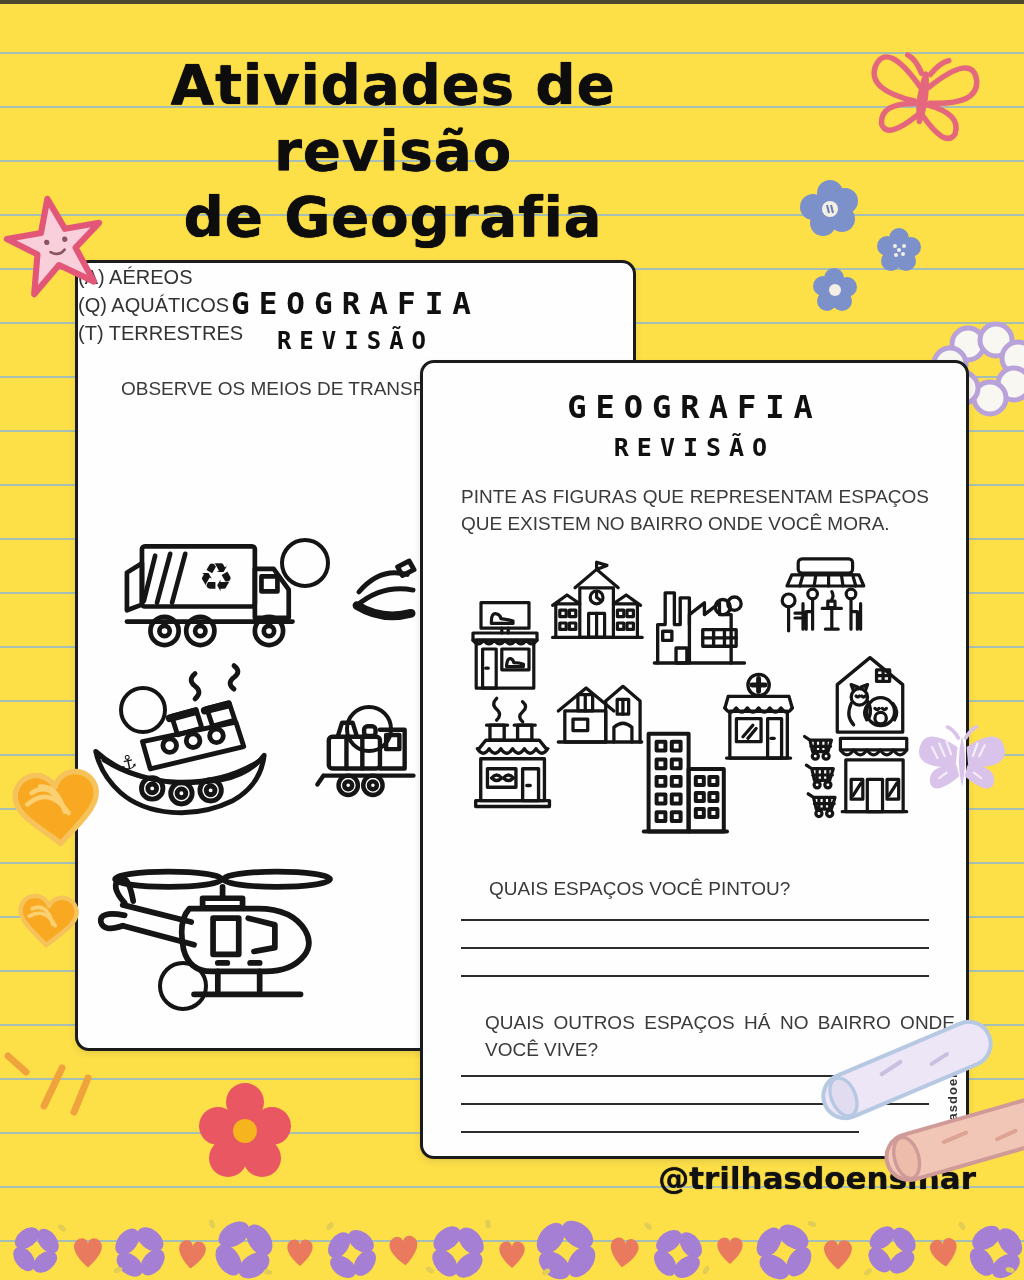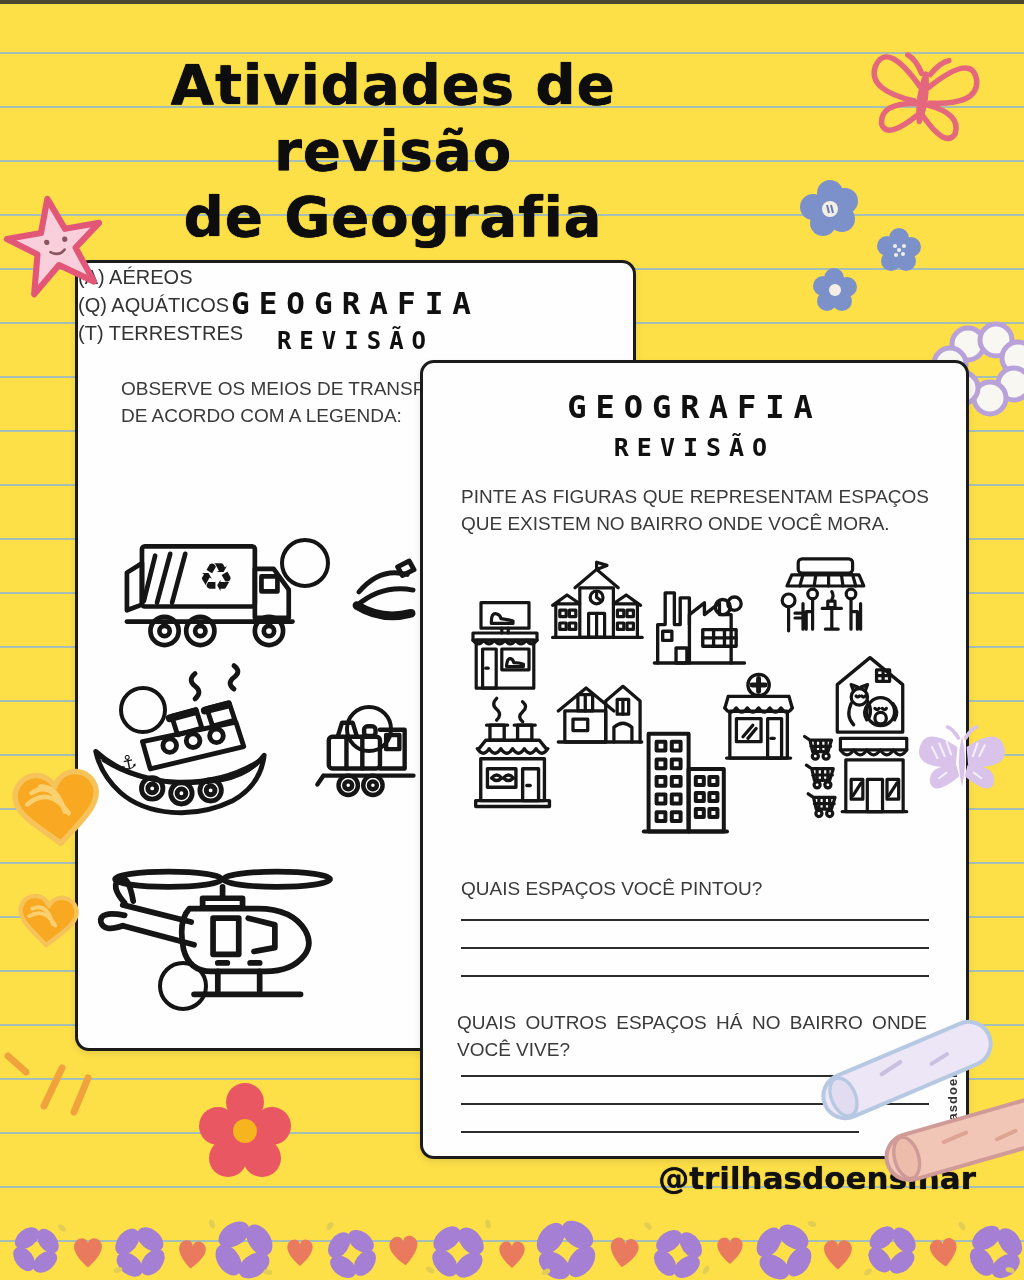--- a/index.html
+++ b/index.html
@@ -27,21 +27,21 @@
   .ws-title{position:absolute;width:100%;margin:0;text-align:center;color:#101010;
     font-family:"DejaVu Sans Mono",monospace;font-weight:800;}
   .t1{top:22px;font-size:31px;letter-spacing:9px;}
   .t2{top:64px;font-size:24px;letter-spacing:8px;}
   .card2 .t1{top:25px;font-size:32px;}
   .card2 .t2{top:70px;font-size:25px;}
   .ws-text{position:absolute;margin:0;color:#3a3a3a;font-size:19px;line-height:27px;}
   .ins1{left:43px;top:112px;width:560px;white-space:nowrap;}
   .legend{left:43px;top:188px;list-style:none;padding:0;margin:0;font-size:20px;line-height:28px;color:#333;}
   .ins2{left:38px;top:120px;width:468px;text-align:justify;}
-  .q{font-weight:400;}
+  .q{font-weight:400;margin-left:28px;}
   .q1{left:38px;top:512px;width:470px;}
   .q2{left:34px;top:646px;width:470px;text-align:justify;}
   .ansline{position:absolute;left:38px;width:468px;border-bottom:2px solid #2c2c2c;}
   .ans{position:absolute;border:4px solid #141414;border-radius:50%;background:transparent;}
   .wm{position:absolute;left:522px;top:652px;height:135px;color:#333;
     font-size:13px;font-weight:bold;writing-mode:vertical-rl;transform:rotate(180deg);letter-spacing:1px;}
 
   .abs{position:absolute;}
   svg{display:block;overflow:visible;}
   .lineart{fill:none;stroke:#151515;stroke-linecap:round;stroke-linejoin:round;}
@@ -117,21 +117,21 @@
   <svg class="abs" style="left:0px;top:192px;z-index:3;transform:rotate(-10deg);" width="112" height="112" viewBox="0 0 110 110">
     <path d="M55 6 L67 38 L101 38 L74 58 L86 94 L55 72 L26 96 L36 58 L9 38 L43 38 Z" fill="#f9cfdb" stroke="#e25677" stroke-width="6" stroke-linejoin="round"></path>
     <circle cx="47" cy="48" r="2.6" fill="#8a5560"></circle>
       <circle cx="65" cy="48" r="2.6" fill="#8a5560"></circle>
     <path d="M49 58 q7 6 14 0" fill="none" stroke="#8a5560" stroke-width="2.6" stroke-linecap="round"></path>
   </svg>
 
   <section class="card card1">
     <h2 class="ws-title t1">GEOGRAFIA</h2>
     <h3 class="ws-title t2">REVISÃO</h3>
-    <p class="ws-text ins1"><span>OBSERVE OS MEIOS DE TRANSPORTE</span><br><span>DE ACORDO COM A LEGENDA:</span></p>
+    <p class="ws-text ins1"><span>OBSERVE OS MEIOS DE TRANSPORTE</span><br></p>
     <ul class="legend">
       <li>(A) AÉREOS</li>
       <li>(Q) AQUÁTICOS</li>
       <li>(T) TERRESTRES</li>
     </ul>
 
     <svg class="abs" style="left:28px;top:272px;" width="198" height="127" viewBox="0 0 210 135">
       <g class="lineart" stroke-width="5">
         <rect x="38" y="12" width="120" height="64" rx="3"></rect>
         <path d="M52 22 L40 70 M68 20 L54 72 M84 20 L70 72"></path>

